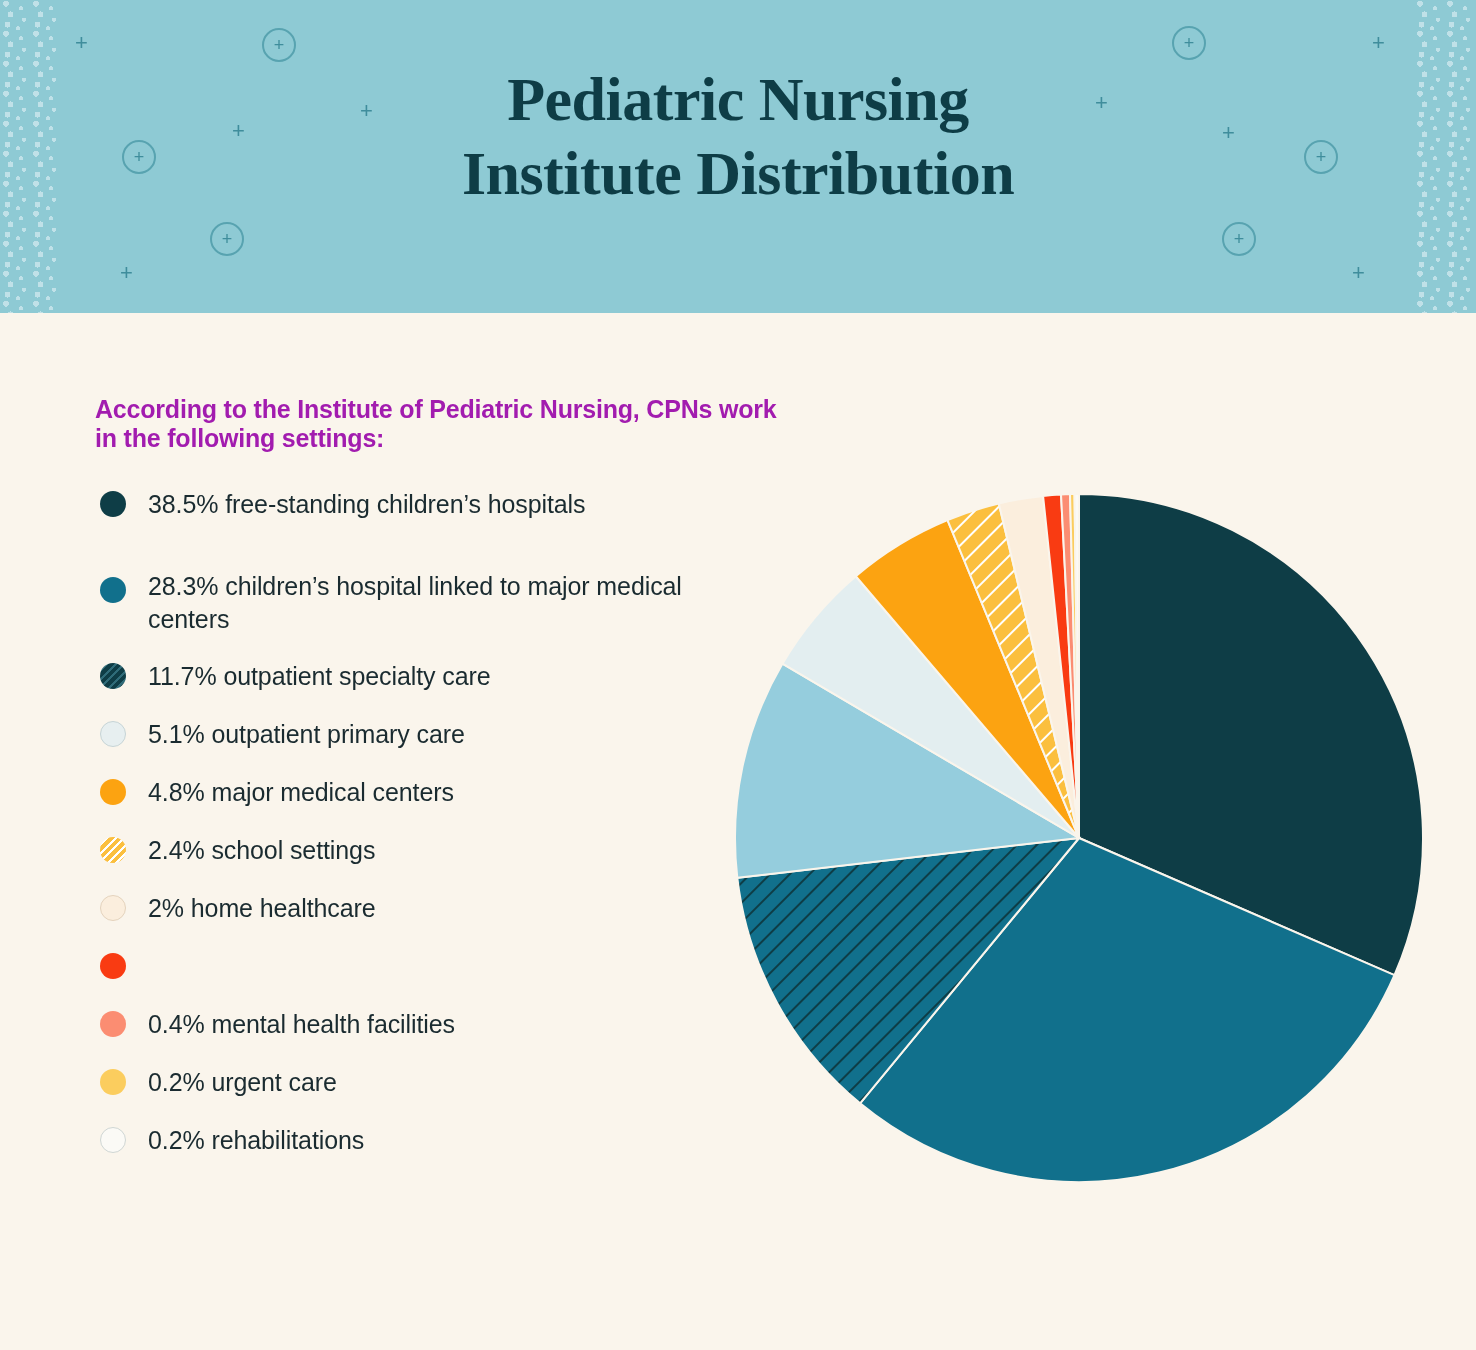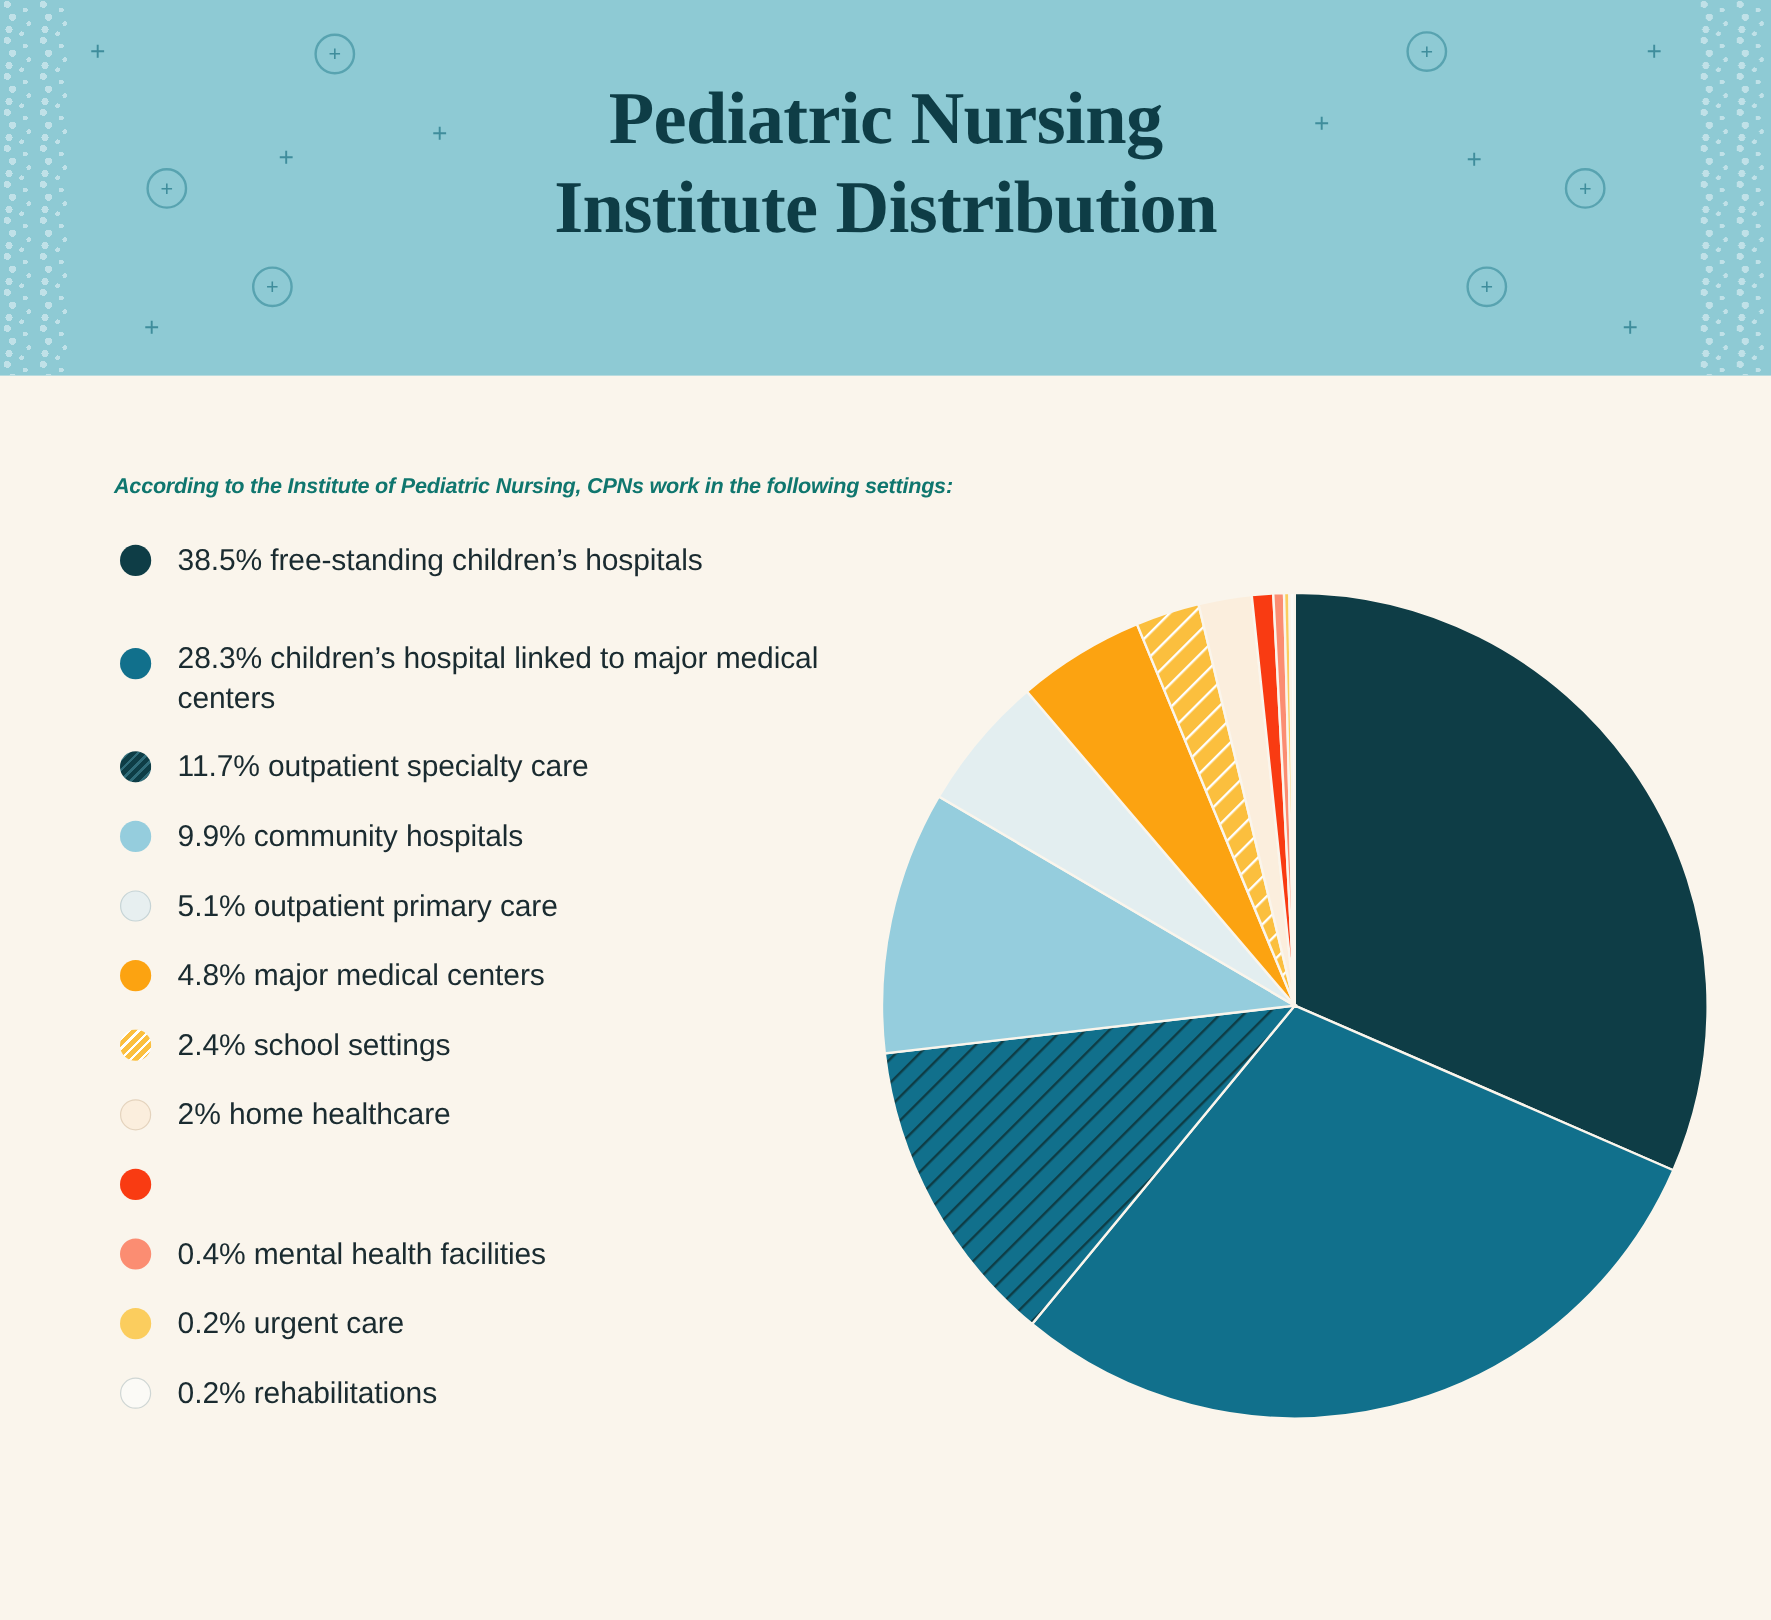--- a/index.html
+++ b/index.html
@@ -88,25 +88,24 @@
   }
 
   .legend-block {
     position: absolute;
     left: 95px;
     top: 82px;
     width: 700px;
   }
   .legend-heading {
     margin: 0 0 34px 0;
-    font-size: 18px;
+    font-size: 25px;
     font-weight: bold;
-    color: #0f766e;
+    color: #a21caf;
     letter-spacing: -0.2px;
-    font-style: italic;
   }
   .legend-list {
     list-style: none;
     margin: 0;
     padding: 0;
   }
   .legend-item {
     display: flex;
     align-items: center;
     margin-bottom: 24px;
@@ -204,24 +203,20 @@
           <span class="legend-swatch " style="background: rgb(14, 61, 70);"></span>
           <span class="legend-label">38.5% free-standing children’s hospitals</span>
         </li>
         <li class="legend-item two-line">
           <span class="legend-swatch " style="background: rgb(17, 112, 140);"></span>
           <span class="legend-label">28.3% children’s hospital linked to major medical centers</span>
         </li>
         <li class="legend-item">
           <span class="legend-swatch sw-hatch-dark"></span>
           <span class="legend-label">11.7% outpatient specialty care</span>
-        </li>
-        <li class="legend-item">
-          <span class="legend-swatch " style="background: rgb(149, 205, 221);"></span>
-          <span class="legend-label">9.9% community hospitals</span>
         </li>
         <li class="legend-item">
           <span class="legend-swatch sw-ring"></span>
           <span class="legend-label">5.1% outpatient primary care</span>
         </li>
         <li class="legend-item">
           <span class="legend-swatch " style="background: rgb(252, 163, 17);"></span>
           <span class="legend-label">4.8% major medical centers</span>
         </li>
         <li class="legend-item">

